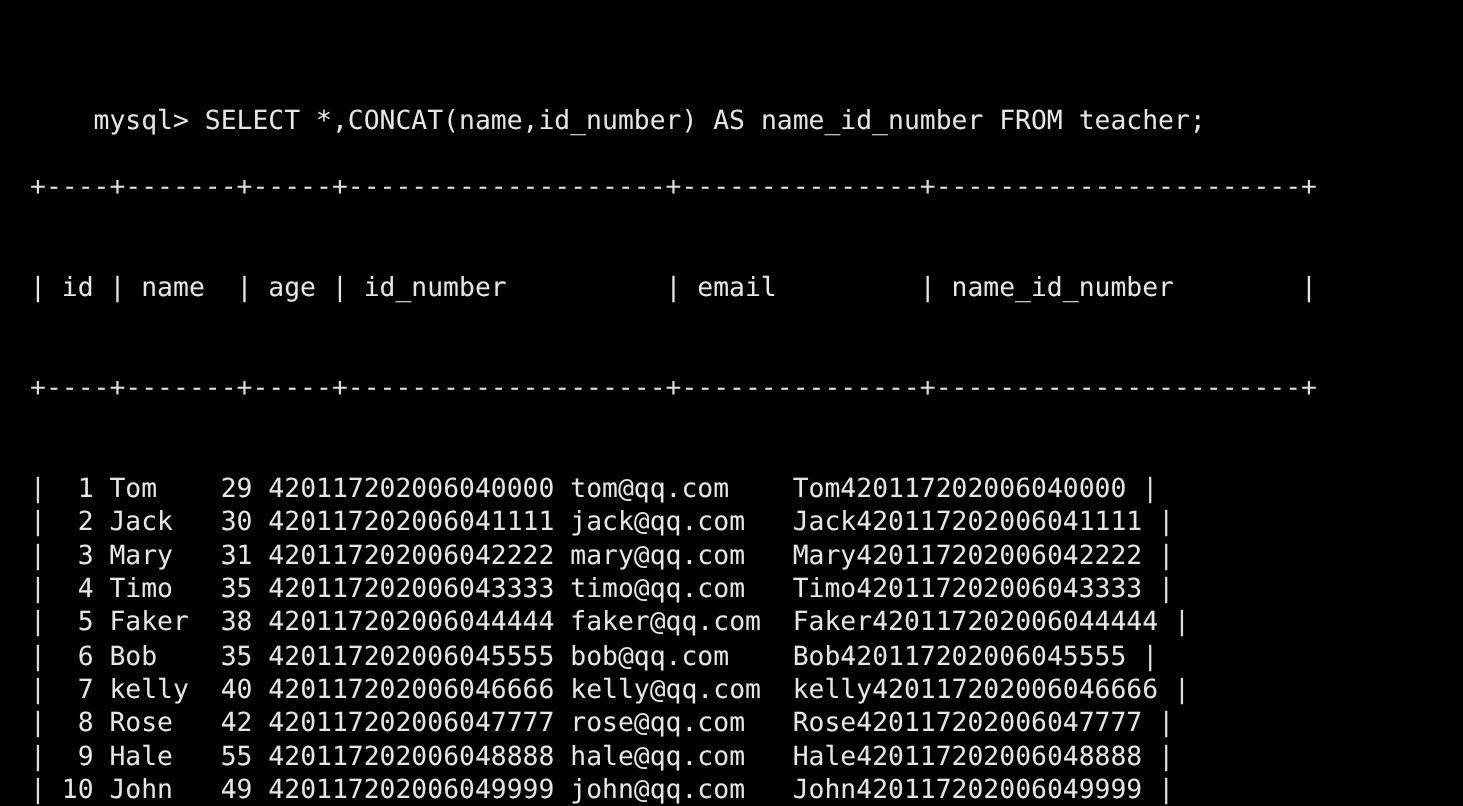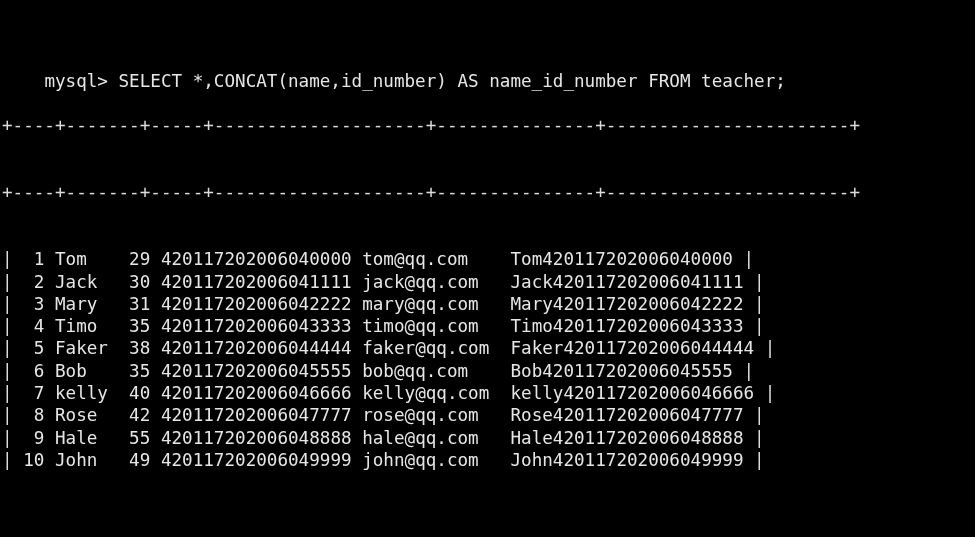--- a/index.html
+++ b/index.html
@@ -30,20 +30,21 @@
     padding: 3px 0 0 2px;
     box-sizing: border-box;
     white-space: pre;
     z-index: 3;
   }
 
   .term-line {
     white-space: pre;
     height: 22.3px;
     font-variant-ligatures: none;
+    margin-left: 18px;
   }
 
   .c-default { color: #e6e6e6; }
   .c-rule    { color: #dcdcdc; }
 
   
   #watermark {
     position: absolute;
     left: 0;
     top: 0;
@@ -102,17 +103,18 @@
   </svg>
   <div class="wm-text-cn">小牛知识库</div>
   <div class="wm-text-py">XIAO NIU ZHI SHI KU</div>
 </div>
 
 <div id="terminal">
   <div class="term-line">
     <span class="c-default">mysql&gt; SELECT *,CONCAT(name,id_number) AS name_id_number FROM teacher;</span>
   </div>
   <div class="term-line c-rule">+----+-------+-----+--------------------+---------------+-----------------------+</div>
+  <div class="term-line"><span id="header-row" class="c-default">| id | name  | age | id_number          | email         | name_id_number        |</span></div>
   <div class="term-line c-rule">+----+-------+-----+--------------------+---------------+-----------------------+</div>
   <div id="body-rows"><div class="term-line"><span class="c-rule">| </span><span class="c-default"> 1</span><span class="c-rule"> </span><span class="c-default">Tom  </span><span class="c-rule"> </span><span class="c-default"> 29</span><span class="c-rule"> </span><span class="c-default">420117202006040000</span><span class="c-rule"> </span><span class="c-default">tom@qq.com   </span><span class="c-rule"> </span><span class="c-default">Tom420117202006040000</span><span class="c-rule"> |</span></div><div class="term-line"><span class="c-rule">| </span><span class="c-default"> 2</span><span class="c-rule"> </span><span class="c-default">Jack </span><span class="c-rule"> </span><span class="c-default"> 30</span><span class="c-rule"> </span><span class="c-default">420117202006041111</span><span class="c-rule"> </span><span class="c-default">jack@qq.com  </span><span class="c-rule"> </span><span class="c-default">Jack420117202006041111</span><span class="c-rule"> |</span></div><div class="term-line"><span class="c-rule">| </span><span class="c-default"> 3</span><span class="c-rule"> </span><span class="c-default">Mary </span><span class="c-rule"> </span><span class="c-default"> 31</span><span class="c-rule"> </span><span class="c-default">420117202006042222</span><span class="c-rule"> </span><span class="c-default">mary@qq.com  </span><span class="c-rule"> </span><span class="c-default">Mary420117202006042222</span><span class="c-rule"> |</span></div><div class="term-line"><span class="c-rule">| </span><span class="c-default"> 4</span><span class="c-rule"> </span><span class="c-default">Timo </span><span class="c-rule"> </span><span class="c-default"> 35</span><span class="c-rule"> </span><span class="c-default">420117202006043333</span><span class="c-rule"> </span><span class="c-default">timo@qq.com  </span><span class="c-rule"> </span><span class="c-default">Timo420117202006043333</span><span class="c-rule"> |</span></div><div class="term-line"><span class="c-rule">| </span><span class="c-default"> 5</span><span class="c-rule"> </span><span class="c-default">Faker</span><span class="c-rule"> </span><span class="c-default"> 38</span><span class="c-rule"> </span><span class="c-default">420117202006044444</span><span class="c-rule"> </span><span class="c-default">faker@qq.com </span><span class="c-rule"> </span><span class="c-default">Faker420117202006044444</span><span class="c-rule"> |</span></div><div class="term-line"><span class="c-rule">| </span><span class="c-default"> 6</span><span class="c-rule"> </span><span class="c-default">Bob  </span><span class="c-rule"> </span><span class="c-default"> 35</span><span class="c-rule"> </span><span class="c-default">420117202006045555</span><span class="c-rule"> </span><span class="c-default">bob@qq.com   </span><span class="c-rule"> </span><span class="c-default">Bob420117202006045555</span><span class="c-rule"> |</span></div><div class="term-line"><span class="c-rule">| </span><span class="c-default"> 7</span><span class="c-rule"> </span><span class="c-default">kelly</span><span class="c-rule"> </span><span class="c-default"> 40</span><span class="c-rule"> </span><span class="c-default">420117202006046666</span><span class="c-rule"> </span><span class="c-default">kelly@qq.com </span><span class="c-rule"> </span><span class="c-default">kelly420117202006046666</span><span class="c-rule"> |</span></div><div class="term-line"><span class="c-rule">| </span><span class="c-default"> 8</span><span class="c-rule"> </span><span class="c-default">Rose </span><span class="c-rule"> </span><span class="c-default"> 42</span><span class="c-rule"> </span><span class="c-default">420117202006047777</span><span class="c-rule"> </span><span class="c-default">rose@qq.com  </span><span class="c-rule"> </span><span class="c-default">Rose420117202006047777</span><span class="c-rule"> |</span></div><div class="term-line"><span class="c-rule">| </span><span class="c-default"> 9</span><span class="c-rule"> </span><span class="c-default">Hale </span><span class="c-rule"> </span><span class="c-default"> 55</span><span class="c-rule"> </span><span class="c-default">420117202006048888</span><span class="c-rule"> </span><span class="c-default">hale@qq.com  </span><span class="c-rule"> </span><span class="c-default">Hale420117202006048888</span><span class="c-rule"> |</span></div><div class="term-line"><span class="c-rule">| </span><span class="c-default">10</span><span class="c-rule"> </span><span class="c-default">John </span><span class="c-rule"> </span><span class="c-default"> 49</span><span class="c-rule"> </span><span class="c-default">420117202006049999</span><span class="c-rule"> </span><span class="c-default">john@qq.com  </span><span class="c-rule"> </span><span class="c-default">John420117202006049999</span><span class="c-rule"> |</span></div></div>
   
   
 </div>
 
 </body></html>

